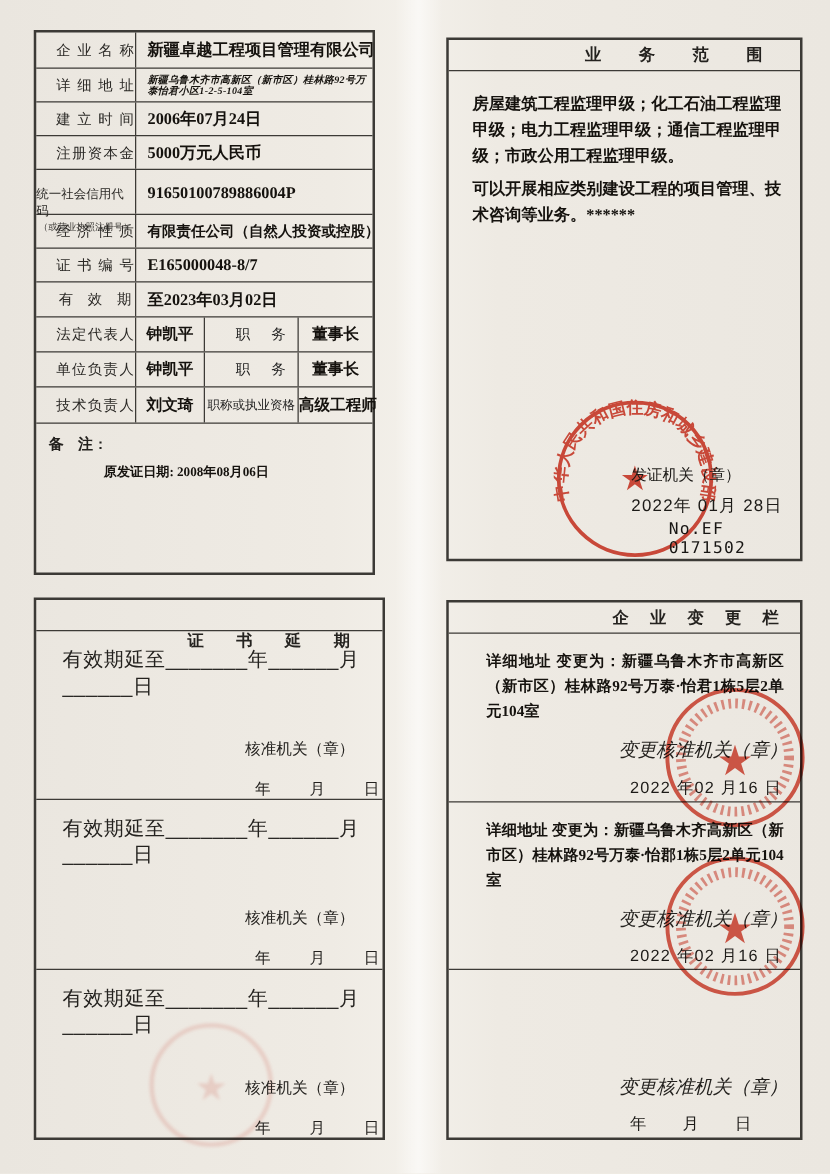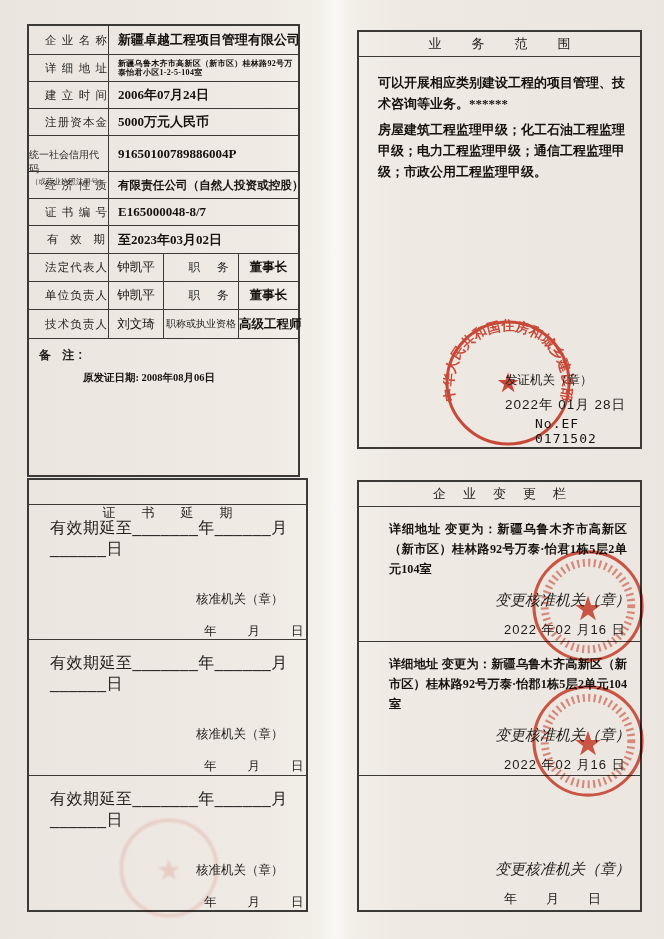--- a/index.html
+++ b/index.html
@@ -18,37 +18,37 @@
   .t-label { width:79px; flex:0 0 79px; border-right:1px solid #3c3a36;
     display:flex; flex-direction:column; align-items:center; justify-content:center;
     font-size:11.5px; color:#2a2825; }
   .jl { display:block; width:62px; text-align:justify; text-align-last:justify;margin-left:15px; }
   .jl3 { width:58px; }
   .credit-main { font-size:10px; letter-spacing:0;margin-top:28px; }
   .credit-sub { font-size:7.5px; margin-top:1px; color:#3a3834; }
   .t-value { flex:1; display:flex; align-items:center; padding:0 4px 0 9px;
     font-family:"Liberation Serif", serif; font-weight:bold; font-size:13px; color:#15120e;
     white-space:nowrap; }
-  .t-value.addr { white-space:normal; font-size:8px; line-height:9.5px; letter-spacing:.3px; }
+  .t-value.addr { white-space:normal; font-size:8px; line-height:9.5px; letter-spacing:.3px;font-style:italic; }
   .t-value.tight { font-size:11.6px; }
   .t-cell-mid { flex:0 0 74px; border-right:1px solid #3c3a36; display:flex; align-items:center; justify-content:center; font-size:11.5px; }
   .t-cell-mid .jl { width:40px; }
   .t-cell-mid.small { font-size:10px; }
   .t-cell-v1 { flex:0 0 54px; border-right:1px solid #3c3a36; display:flex; align-items:center; justify-content:center;
-    font-family:"Liberation Serif", serif; font-weight:normal; font-size:12.5px; color:#15120e; }
+    font-family:"Liberation Serif", serif; font-weight:bold; font-size:12.5px; color:#15120e; }
   .t-cell-v2 { flex:1; display:flex; align-items:center; justify-content:center;
     font-family:"Liberation Serif", serif; font-weight:bold; font-size:12.5px; color:#15120e; white-space:nowrap; }
-  .t-note { display:block; height:111px; padding:8px 10px 17px 10px; }
+  .t-note { display:block; height:111px; padding:8px 10px 0 10px; }
   .note-label { font-size:12px; font-weight:bold; letter-spacing:4px; color:#24221f; }
   .note-value { margin:7px 0 0 44px; font-family:"Liberation Serif", serif; font-weight:bold; font-size:10.5px; color:#15120e; }
 
   
   .panel { position:absolute; border:2px solid #3c3a36; }
-  .title-bar { height:24px; border-bottom:1px solid #3c3a36; display:flex; align-items:center; justify-content:center;
-    font-size:13px; font-weight:normal; color:#24221f; }
+  .title-bar { height:24px; border-bottom:1px solid #3c3a36; display:flex; align-items:center; justify-content:flex-end;
+    font-size:13px; font-weight:bold; color:#24221f; }
   .sp30 { letter-spacing:30px; padding-left:30px; }
   .sp26 { letter-spacing:26px; padding-left:26px;margin-top:41px; }
   .sp17 { letter-spacing:17px; padding-left:17px; }
 
   
   .tr-panel { left:357px; top:30px; width:281px; height:415px; }
   .scope { padding:15px 15px 0 19px; }
   .scope p { margin:0 0 5px 0; font-family:"Liberation Serif", serif; font-weight:bold;
     font-size:13px; line-height:21px; color:#15120e; text-align:justify; }
   .issue-label { position:absolute; left:146px; top:340px; font-size:12.5px; color:#1c1a17; }
@@ -179,22 +179,22 @@
       <div class="note-label">备  注:</div>
       <div class="note-value">原发证日期: 2008年08月06日</div>
     </div>
   </div>
 
   <div class="panel tr-panel">
     <div class="title-bar">
         <span class="sp30">业务范围</span>
       </div>
     <div class="scope">
+      <p>房屋建筑工程监理甲级；化工石油工程监理甲级；电力工程监理甲级；通信工程监理甲级；市政公用工程监理甲级。</p>
       <p>可以开展相应类别建设工程的项目管理、技术咨询等业务。******</p>
-      <p>房屋建筑工程监理甲级；化工石油工程监理甲级；电力工程监理甲级；通信工程监理甲级；市政公用工程监理甲级。</p>
     </div>
 
     <svg class="seal big-seal" viewBox="0 0 130 130">
       <circle cx="65" cy="65" r="61" fill="none" stroke="currentColor" stroke-width="3"></circle>
       <defs>
           <path id="sealArc" d="M 14,88 A 55,55 0 1 1 116,88" fill="none"></path>
         </defs>
       <text fill="currentColor" font-size="13.5" font-weight="bold">
         <textPath href="#sealArc" startOffset="50%" text-anchor="middle">中华人民共和国住房和城乡建设部</textPath>
       </text>

